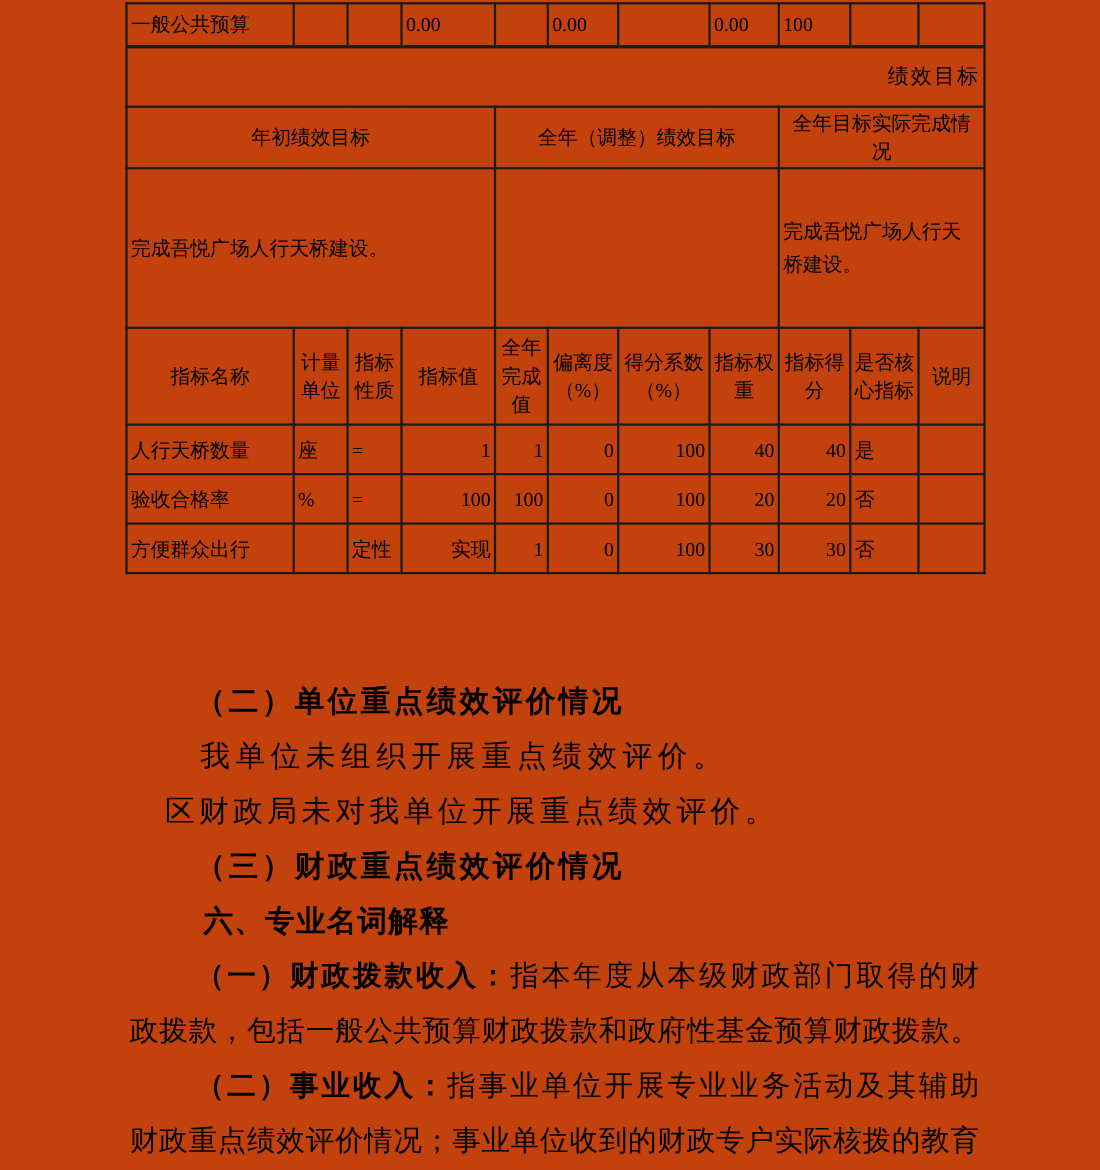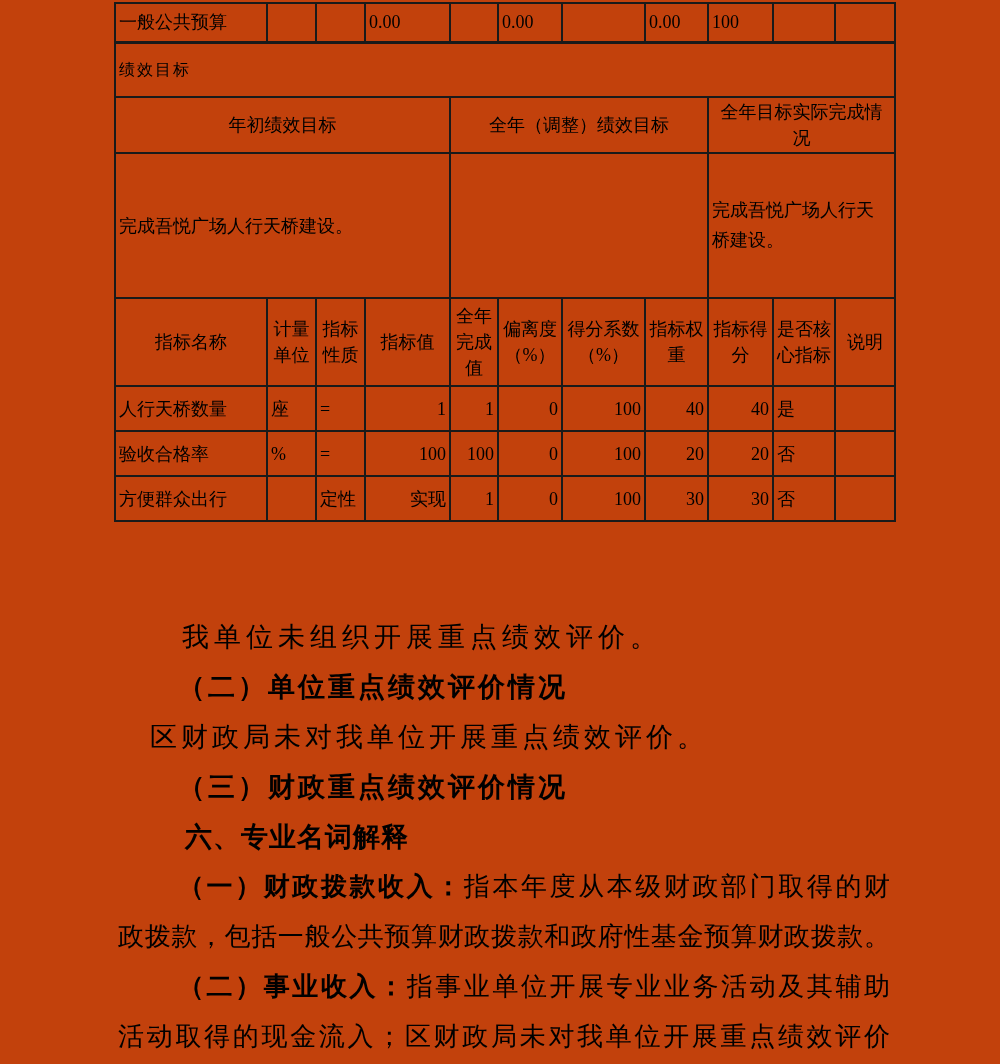--- a/index.html
+++ b/index.html
@@ -16,21 +16,21 @@
     padding:1px 3px;
     overflow:hidden;
     vertical-align:middle;
     line-height:1.45;
   }
   tr.budget-row td { border-bottom-width:3px; }
   td.c { text-align:center; }
   td.r { text-align:right; }
   td.l { text-align:left; }
   td.top { vertical-align:top; padding-top:4px; }
-  td.section { text-align:left; font-size:16px; letter-spacing:2px; }
+  td.section { text-align:right; font-size:19px; letter-spacing:2px; }
 
   .textblock { position:absolute; left:118px; top:612px; width:772px; font-size:27px; }
   .line { height:50px; line-height:50px; white-space:nowrap; }
   .b { font-weight:bold; }
   .p-head { text-indent:60px; letter-spacing:3px; font-weight:bold; }
   .p-body1 { text-indent:64px; letter-spacing:5px; }
   .p-body2 { text-indent:32px; letter-spacing:4px; }
   .p-h2 { text-indent:67px; font-family:"Liberation Sans","DejaVu Sans",sans-serif; font-weight:bold; letter-spacing:1px; }
   .jline { height:50px; line-height:50px; font-size:26px; text-align:justify; text-align-last:justify; white-space:normal; overflow:hidden; }
   .jline.ind { text-indent:60px; }
@@ -139,24 +139,24 @@
       <td class="r">100</td>
       <td class="r">30</td>
       <td class="r">30</td>
       <td class="l">否</td>
       <td class="l"></td>
     </tr>
   </tbody>
     </table>
 
   <div class="textblock">
+    <div class="line p-head">（二）单位重点绩效评价情况</div>
     <div class="line p-body1">我单位未组织开展重点绩效评价。</div>
-    <div class="line p-head">（二）单位重点绩效评价情况</div>
     <div class="line p-body2">区财政局未对我单位开展重点绩效评价。</div>
     <div class="line p-head">（三）财政重点绩效评价情况</div>
     <div class="line p-h2">六、专业名词解释</div>
     <div class="jline ind"><span class="b">（一）财政拨款收入：</span><span>指本年度从本级财政部门取得的财</span></div>
     <div class="jline">政拨款，包括一般公共预算财政拨款和政府性基金预算财政拨款。</div>
     <div class="jline ind"><span class="b">（二）事业收入：</span><span>指事业单位开展专业业务活动及其辅助</span></div>
-    <div class="jline">活动取得的现金流入；区财政局未对我单位开展重点绩效评价</div>
+    <div class="jline">财政重点绩效评价情况；事业单位收到的财政专户实际核拨的教育</div>
   </div>
 
 </div>
 
 </body></html>

